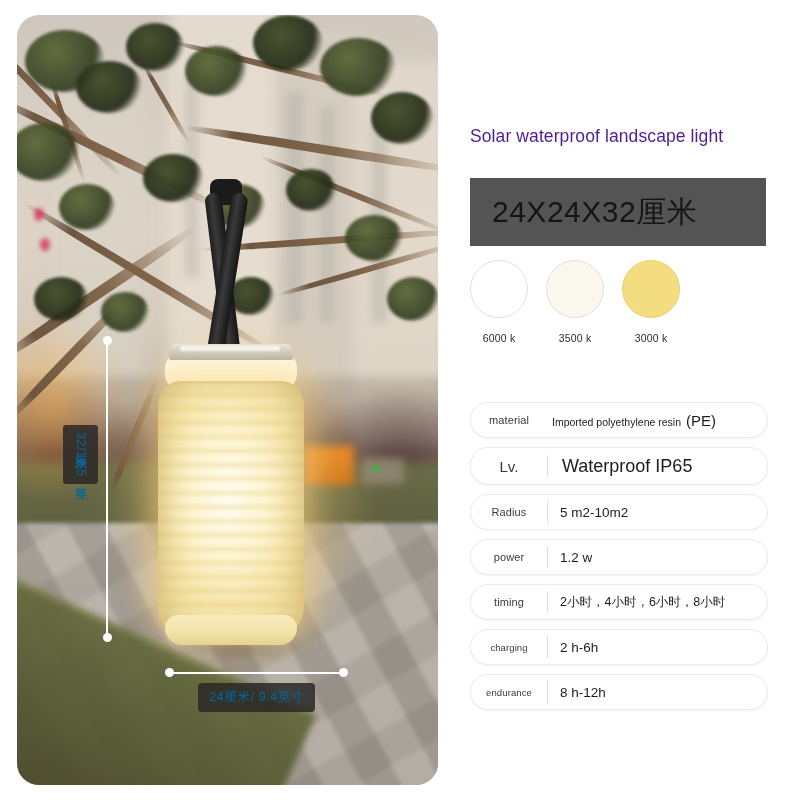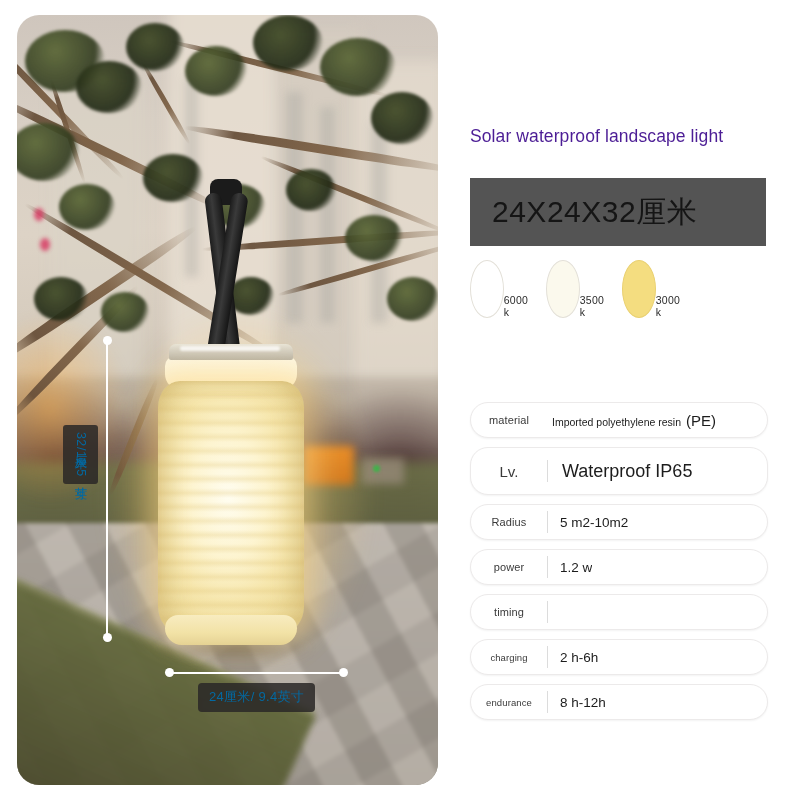--- a/index.html
+++ b/index.html
@@ -355,22 +355,22 @@
   #swatch-row {
     position: absolute;
     left: 2px;
     top: 260px;
     display: flex;
     gap: 18px;
   }
   .swatch-item {
     width: 58px;
     display: flex;
-    flex-direction: row;
-    align-items: flex-end;
+    flex-direction: column;
+    align-items: center;
   }
   .swatch-circle {
     width: 58px;
     height: 58px;
     border-radius: 50%;
     border: 1px solid #e3e0d8;
     box-sizing: border-box;
   }
   .swatch-label {
     margin-top: 14px;
@@ -422,21 +422,21 @@
 
   
   .spec-row.row-material .spec-label { font-size: 11px; }
   .spec-row.row-material .spec-divider { background: transparent; }
   .spec-row.row-material .spec-value { font-size: 10.5px; padding-left: 4px; }
   .spec-row.row-material .spec-value .pe {
     font-size: 15px;
     margin-left: 5px;
   }
 
-  .spec-row.row-lv { height: 48px; }
+  .spec-row.row-lv { height: 38px; }
   .spec-row.row-lv .spec-label { font-size: 15px; }
   .spec-row.row-lv .spec-value {
     font-size: 18px;
     padding-left: 14px;
   }
   .spec-row.row-timing .spec-value { font-size: 12.5px; }
   .spec-row.row-charging .spec-label,
   .spec-row.row-endurance .spec-label { font-size: 9.5px; }
 </style>
 </head>
@@ -573,20 +573,21 @@
 
     <div class="spec-row row-power">
       <div class="spec-label">power</div>
       <div class="spec-divider"></div>
       <div class="spec-value">1.2 w</div>
     </div>
 
     <div class="spec-row row-timing">
       <div class="spec-label">timing</div>
       <div class="spec-divider"></div>
+      <div class="spec-value">2小时，4小时，6小时，8小时</div>
     </div>
 
     <div class="spec-row row-charging">
       <div class="spec-label">charging</div>
       <div class="spec-divider"></div>
       <div class="spec-value">2 h-6h</div>
     </div>
 
     <div class="spec-row row-endurance">
       <div class="spec-label">endurance</div>

